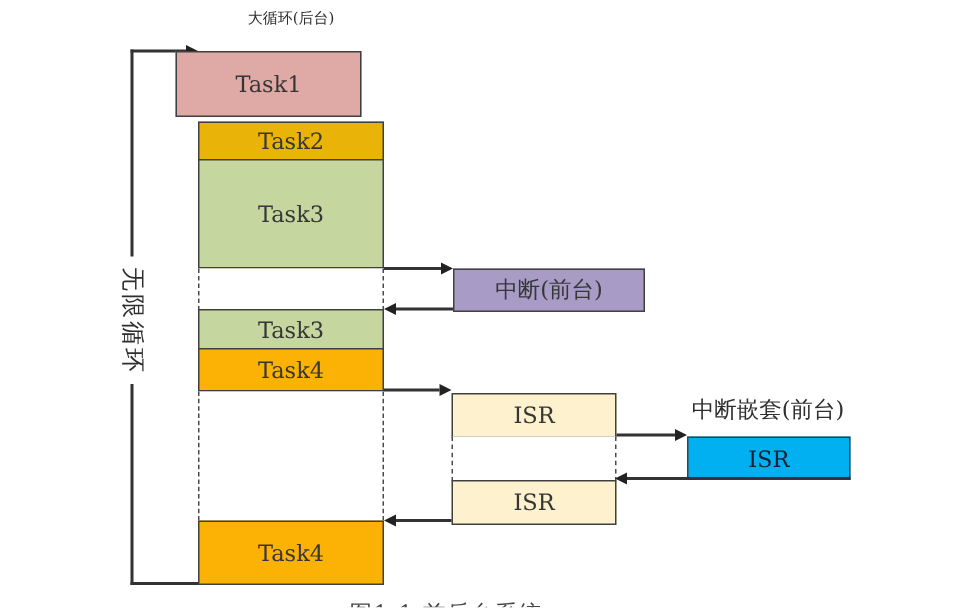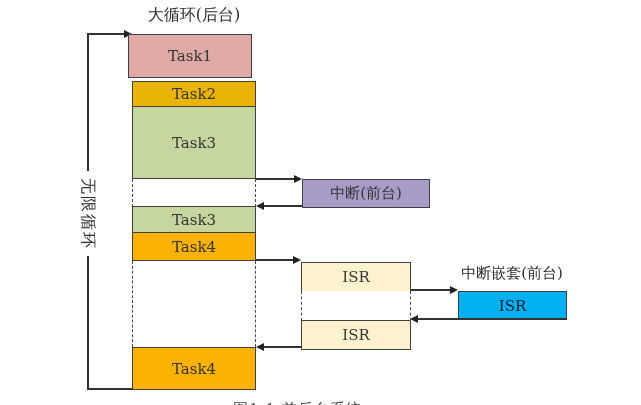--- a/index.html
+++ b/index.html
@@ -13,21 +13,21 @@
     font-size:15px;color:#363636;
   }
   .gapbox{
     position:absolute;box-sizing:border-box;
     border-left:1px dashed #4a4a4a;border-right:1px dashed #4a4a4a;background:#ffffff;
   }
   .hline{position:absolute;height:2px;background:#333333;}
   .vline{position:absolute;width:2px;background:#333333;}
   .ah-r{position:absolute;width:0;height:0;border-top:4px solid transparent;border-bottom:4px solid transparent;border-left:8px solid #222222;}
   .ah-l{position:absolute;width:0;height:0;border-top:4px solid transparent;border-bottom:4px solid transparent;border-right:8px solid #222222;}
-  .title{position:absolute;font-size:16px;text-align:center;color:#2e2e2e;white-space:nowrap;}
+  .title{position:absolute;font-size:10px;text-align:center;color:#2e2e2e;white-space:nowrap;}
   #loop-label{
     position:absolute;left:41px;top:204px;width:94px;height:20px;line-height:20px;
     text-align:center;font-size:16px;letter-spacing:2px;white-space:nowrap;
     transform:rotate(90deg);color:#2e2e2e;
   }
   #nested-isr-box{color:#111f33;}
   #caption{position:absolute;left:233px;top:400px;width:240px;font-size:15px;letter-spacing:1px;color:#444444;white-space:nowrap;}
 </style>
 </head>
 <body>
@@ -39,21 +39,21 @@
   <div class="hline" style="left:87px;top:33px;width:38px;"></div>
   <div class="ah-r" style="left:124px;top:30px;"></div>
 
   <div class="vline" style="left:87px;top:33px;height:138px;"></div>
   <div class="vline" style="left:87px;top:256px;height:134px;"></div>
 
   <div class="hline" style="left:87px;top:388px;width:46px;"></div>
 
   <div id="loop-label">无限循环</div>
 
-  <div class="tbox" style="left: 128px; top: 34px; width: 124px; height: 44px; background-color: rgb(223, 169, 165);">Task1</div>
+  <div class="tbox" style="left: 117px; top: 34px; width: 124px; height: 44px; background-color: rgb(223, 169, 165);">Task1</div>
   <div class="tbox" style="left: 132px; top: 81px; width: 124px; height: 26px; background-color: #eab308;">Task2</div>
   <div class="tbox" style="left: 132px; top: 106px; width: 124px; height: 73px; background-color: rgb(197, 215, 158);">Task3</div>
   <div class="gapbox" style="left:132px;top:179px;width:124px;height:28px;"></div>
   <div class="tbox" style="left: 132px; top: 206px; width: 124px; height: 27px; background-color: rgb(197, 215, 158);">Task3</div>
   <div class="tbox" style="left: 132px; top: 232px; width: 124px; height: 29px; background-color: rgb(252, 177, 5);">Task4</div>
   <div class="gapbox" style="left:132px;top:261px;width:124px;height:86px;"></div>
   <div class="tbox" style="left: 132px; top: 347px; width: 124px; height: 43px; background-color: rgb(252, 177, 5);">Task4</div>
 
   <div class="hline" style="left:256px;top:178px;width:38px;"></div>
   <div class="ah-r" style="left:294px;top:175px;"></div>

